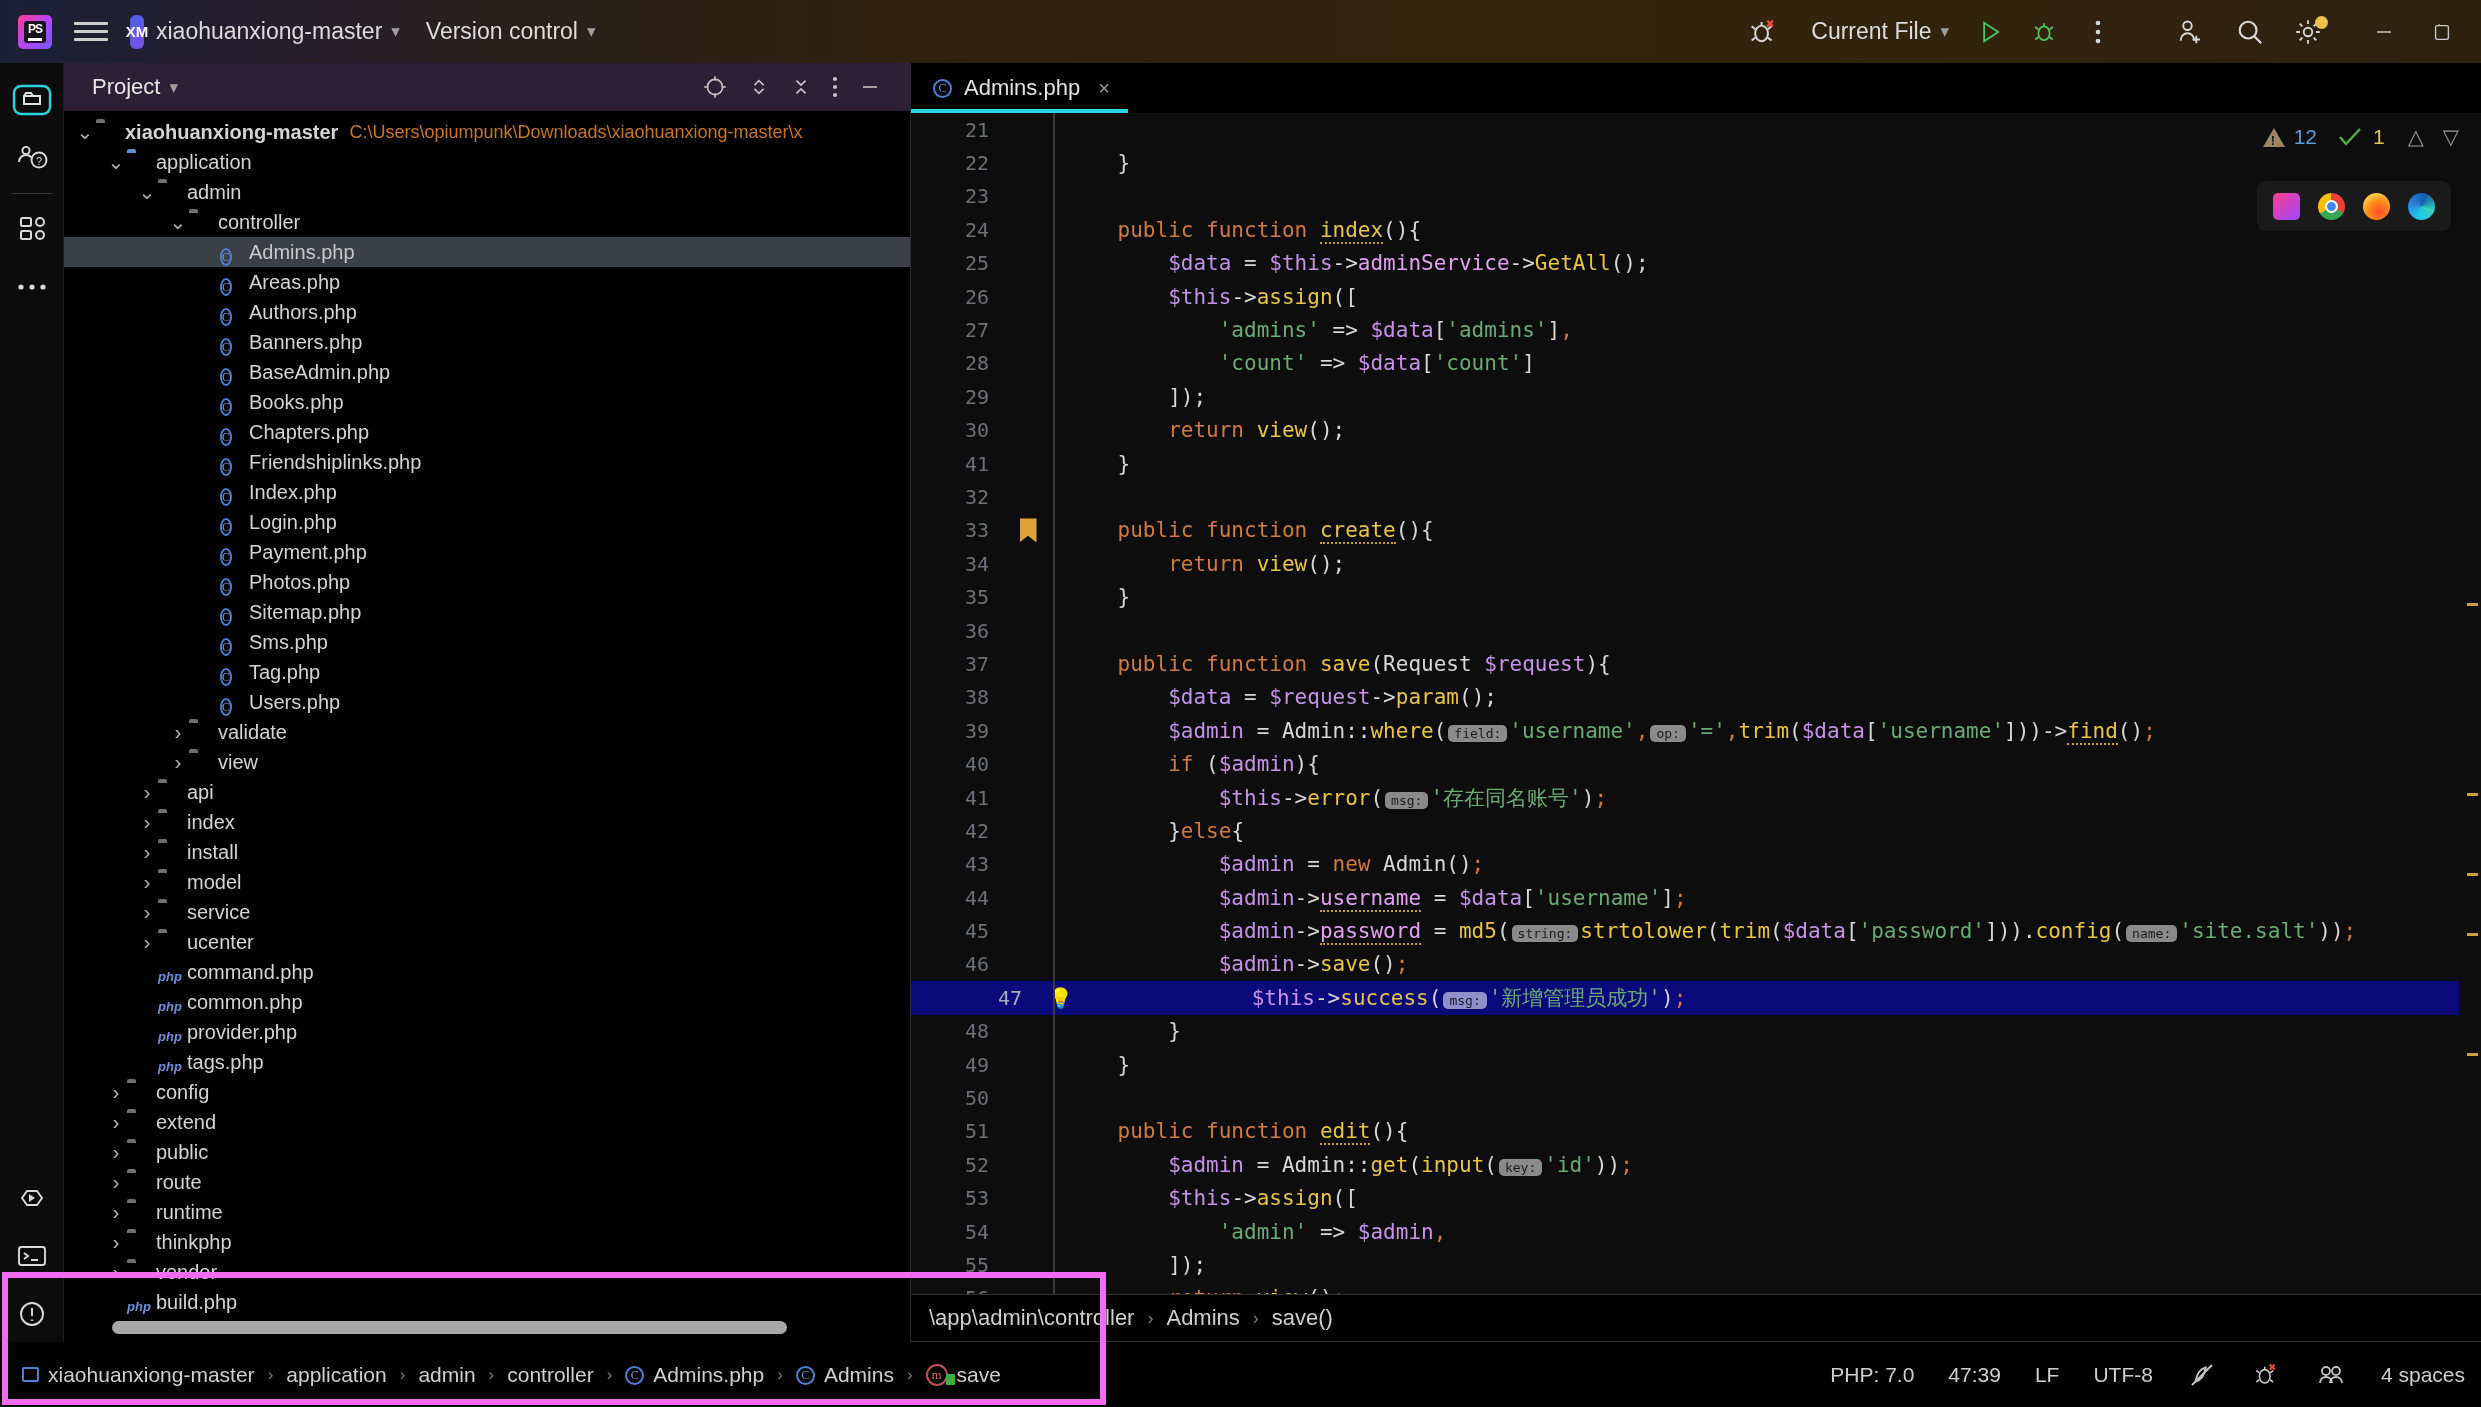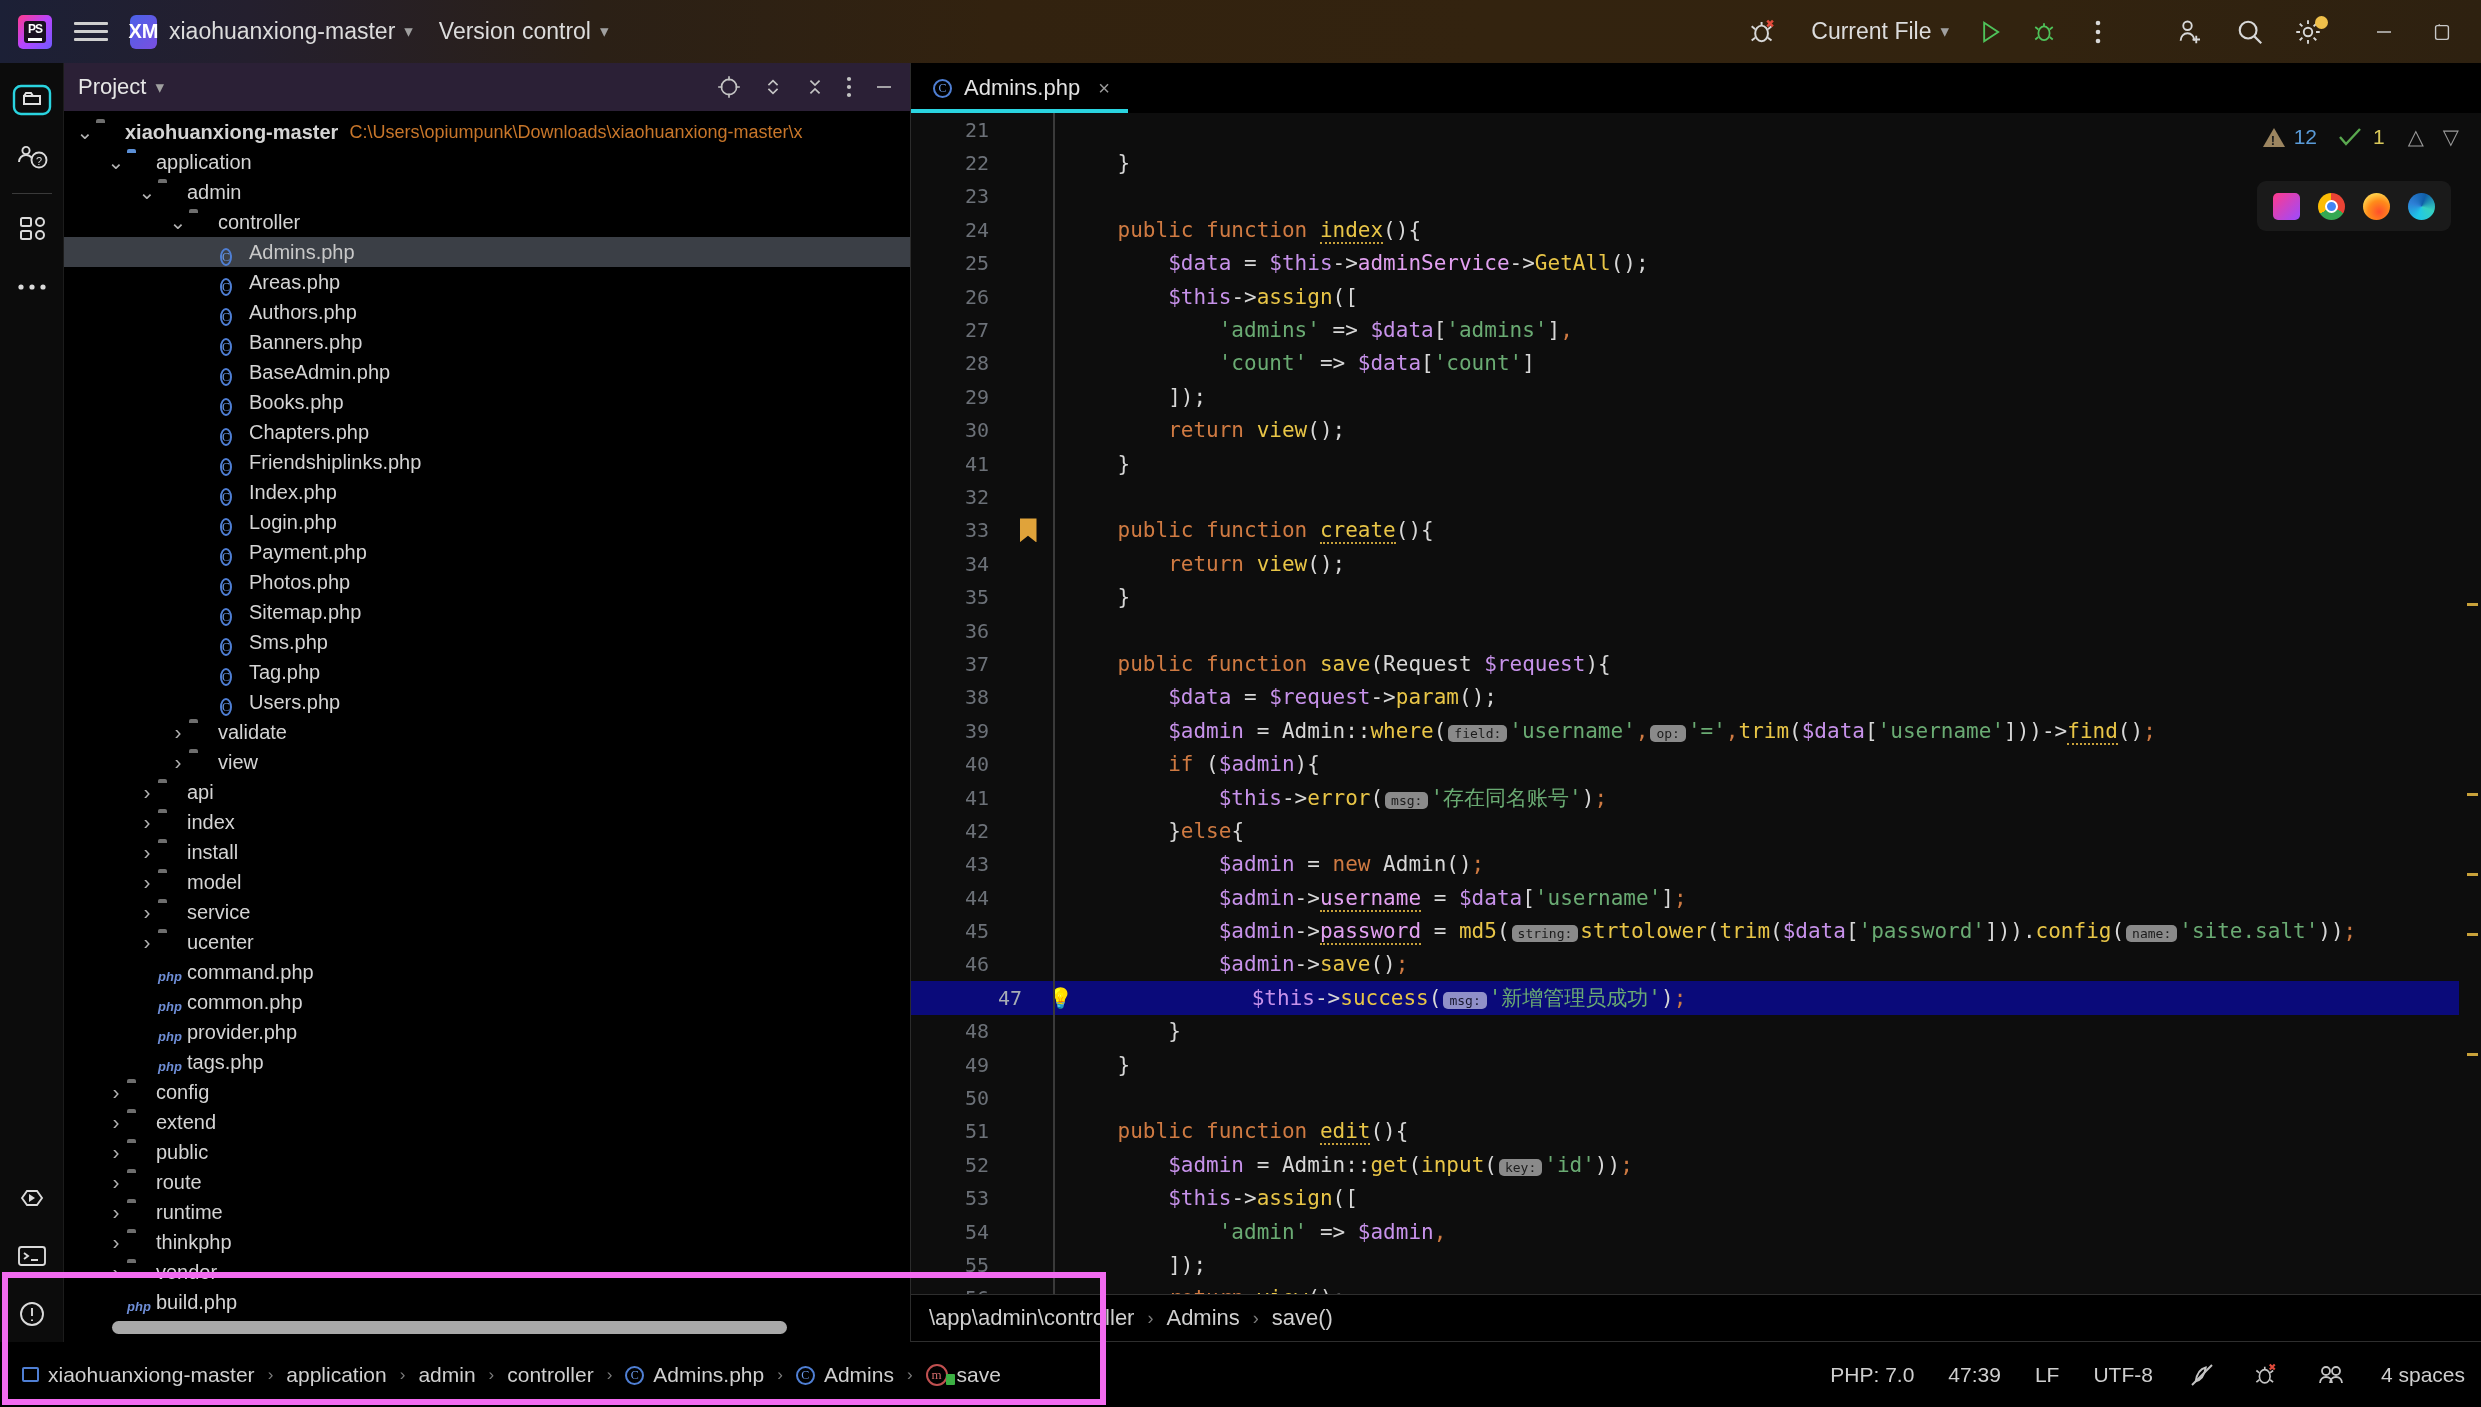--- a/index.html
+++ b/index.html
@@ -29,23 +29,23 @@
     background:#1a1020; border-radius:3px;
     color:#fff; font-size:12px; font-weight:bold;
     display:flex; align-items:flex-start; justify-content:center; padding-top:1px;
     letter-spacing:-1px;
   }
   #ps-logo .bar { position:absolute; left:10px; bottom:8px; width:14px; height:3px; background:#fff; }
   #burger { margin-left: 22px; width: 34px; height: 34px; display:flex; flex-direction:column;
             justify-content:center; gap:5px; cursor:pointer; }
   #burger span { display:block; height:3px; background:#cfcfcf; border-radius:1px; }
   #proj-badge {
-    margin-left: 22px; width: 27px; height: 34px; border-radius: 6px;
+    margin-left: 22px; width: 14px; height: 34px; border-radius: 6px;
     background: linear-gradient(135deg,#4a62e8,#7a4fe0);
-    color:#fff; font-size:20px; font-weight:bold;
+    color:#fff; font-size:15px; font-weight:bold;
     display:flex; align-items:center; justify-content:center;
   }
   .tb-text { font-size: 23px; color:#dcdcdc; margin-left: 12px; white-space:nowrap; }
   .chev { display:inline-block; margin-left:9px; color:#a0a0a0; font-size:17px; }
   #tb-right { margin-left:auto; display:flex; align-items:center; }
   #tb-right .slot { display:flex; align-items:center; justify-content:center; height:48px; }
   .sep-gap { width: 34px; }
 
   
   #rail {
@@ -56,21 +56,21 @@
   .rail-sep { width:40px; height:1px; background:#3a3a3a; margin:6px auto; }
   #rail-bottom { position:absolute; bottom:0; left:0; width:64px; }
 
   
   #project {
     position:absolute; left:64px; top:63px; width:847px; height:1279px;
     background:#000; border-right:1px solid #2b2b2b;
   }
   #project-header {
     height:48px; background:#2b2036; display:flex; align-items:center;
-    padding:0 14px; color:#e6e6e6;
+    padding:0 28px; color:#e6e6e6;
   }
   #project-title { font-size:22px; }
   #project-header .hdr-icons { margin-left:auto; display:flex; align-items:center; gap:20px; }
   #tree {
     position:absolute; top:48px; left:0; right:0; bottom:28px;
     overflow:hidden; background:#000; padding-top:6px;
   }
   .row {
     height:30px; display:flex; align-items:center; white-space:nowrap;
     font-size:20px; color:#d4d4d4; cursor:pointer;

